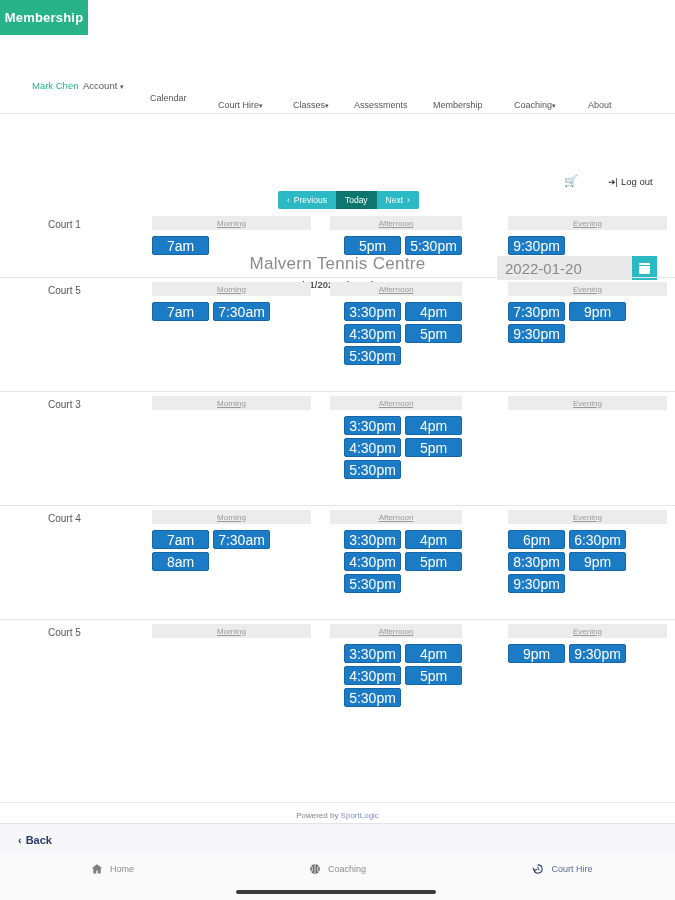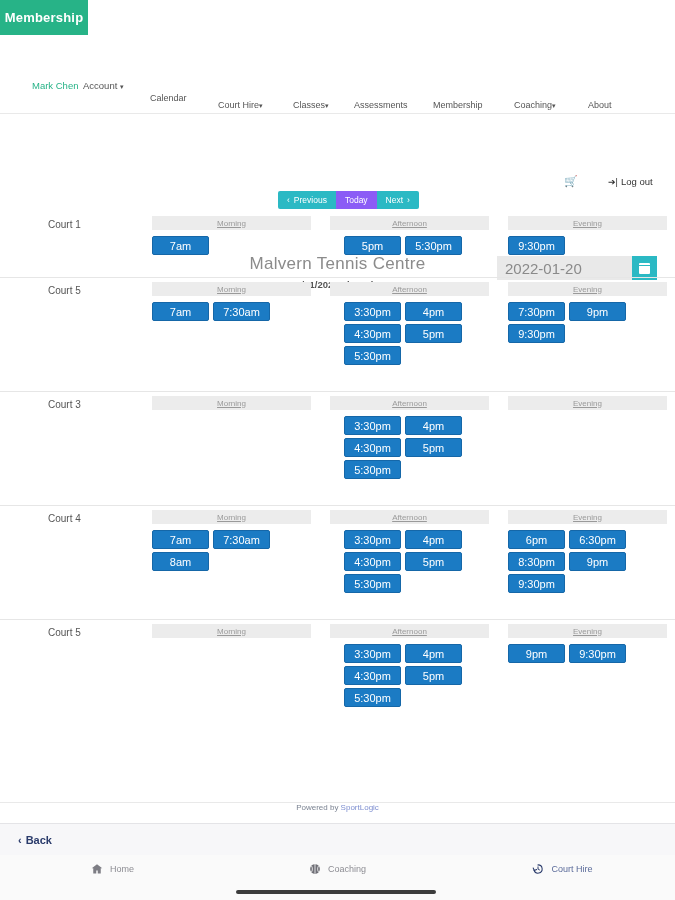--- a/index.html
+++ b/index.html
@@ -60,56 +60,56 @@
 
   
   .btngroup{
     position:absolute;left:278px;top:191px;height:18px;display:flex;
     background:#2bb9c4;border-radius:2px;overflow:hidden;
   }
   .btngroup div{
     display:flex;align-items:center;justify-content:center;
     font-size:8.5px;color:#fff;padding:0 9px;height:18px;
   }
-  .btngroup .seg-today{background:#8b5cf6;}
+  .btngroup .seg-today{background:#0f766e;}
 
   
   .courts{position:absolute;left:0;top:212px;width:675px;}
   .court{position:relative;border-bottom:1px solid #e6e6e6;}
   .court:last-child{border-bottom:none;}
   .court-label{
     position:absolute;left:48px;top:7px;font-size:10px;color:#555;
   }
   .bands{position:relative;height:15px;}
   .band{
     position:absolute;top:4px;height:14px;background:#ececec;
     display:flex;align-items:center;justify-content:center;
     font-size:8px;color:#9a9a9a;text-decoration:underline;
   }
   .band-morning{left:152px;width:159px;}
-  .band-afternoon{left:330px;width:159px;}
+  .band-afternoon{left:330px;width:132px;}
   .band-evening{left:508px;width:159px;}
 
   .slotsrow{position:relative;}
   .slotcol{position:absolute;top:0;width:170px;}
   .col-morning{left:152px;}
   .col-afternoon{left:344px;}
   .col-evening{left:508px;}
   .slotgrid{display:flex;flex-wrap:wrap;gap:3px 4px;width:122px;}
   .slot{
     width:57px;height:19px;box-sizing:border-box;
     background:#1b7bc4;border:1px solid #1567a8;border-radius:2px;
-    color:#fff;font-size:11px;
+    color:#fff;font-size:14px;
     display:flex;align-items:center;justify-content:center;
   }
 
   
   .powered{
     position:absolute;left:0;right:0;top:802px;text-align:center;
-    font-size:8px;color:#7b8392;border-top:1px solid #e9e9e9;
+    font-size:8px;color:#7b8392;border-top:1px solid #e9e9e9;padding-top:8px;
   }
   .powered .sl{color:#7e8fd0;}
   .backbar{
     position:absolute;left:0;top:823px;width:675px;height:32px;
     background:#f7f7f9;border-top:1px solid #e4e4e7;border-bottom:1px solid #e4e4e7;
     display:flex;align-items:center;
   }
   .backbar .back{
     margin-left:18px;font-size:11px;color:#2a3b6b;font-weight:bold;
   }

